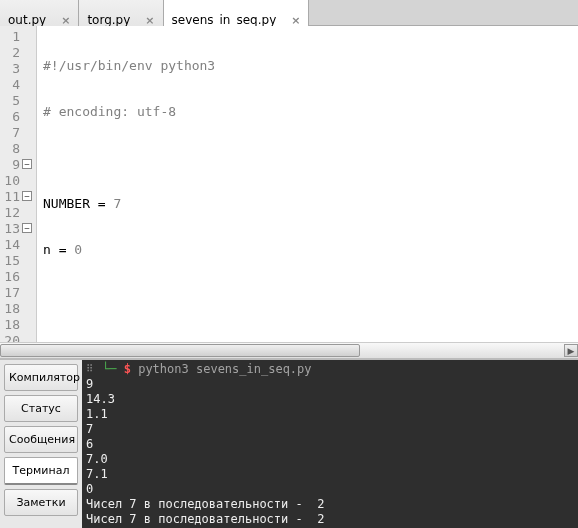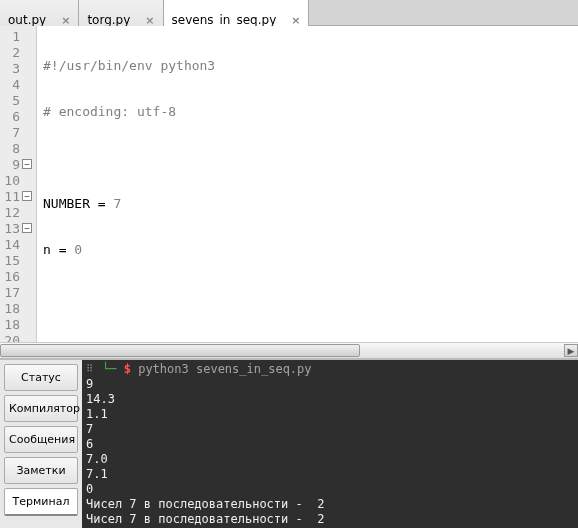--- a/index.html
+++ b/index.html
@@ -157,25 +157,25 @@
   </div>
 </div>
 
 <div class="hscroll">
   <div class="hscroll-thumb"></div>
   <div class="hscroll-arrow right">▶</div>
 </div>
 
 <div class="bottom">
   <div class="side-tabs">
+    <div class="side-tab">Компилятор</div>
     <div class="side-tab">Статус</div>
-    <div class="side-tab">Компилятор</div>
     <div class="side-tab">Сообщения</div>
+    <div class="side-tab active">Терминал</div>
     <div class="side-tab">Заметки</div>
-    <div class="side-tab active">Терминал</div>
   </div>
   <div class="terminal">
     <span class="term-grip">⠿</span>
     <div class="term-row" style="padding-left:16px"><span class="prompt-arrow">└─</span> <span class="prompt-dollar">$</span> <span class="prompt-cmd">python3 sevens_in_seq.py</span></div>
     <div class="term-row">9</div>
     <div class="term-row">14.3</div>
     <div class="term-row">1.1</div>
     <div class="term-row">7</div>
     <div class="term-row">6</div>
     <div class="term-row">7.0</div>

